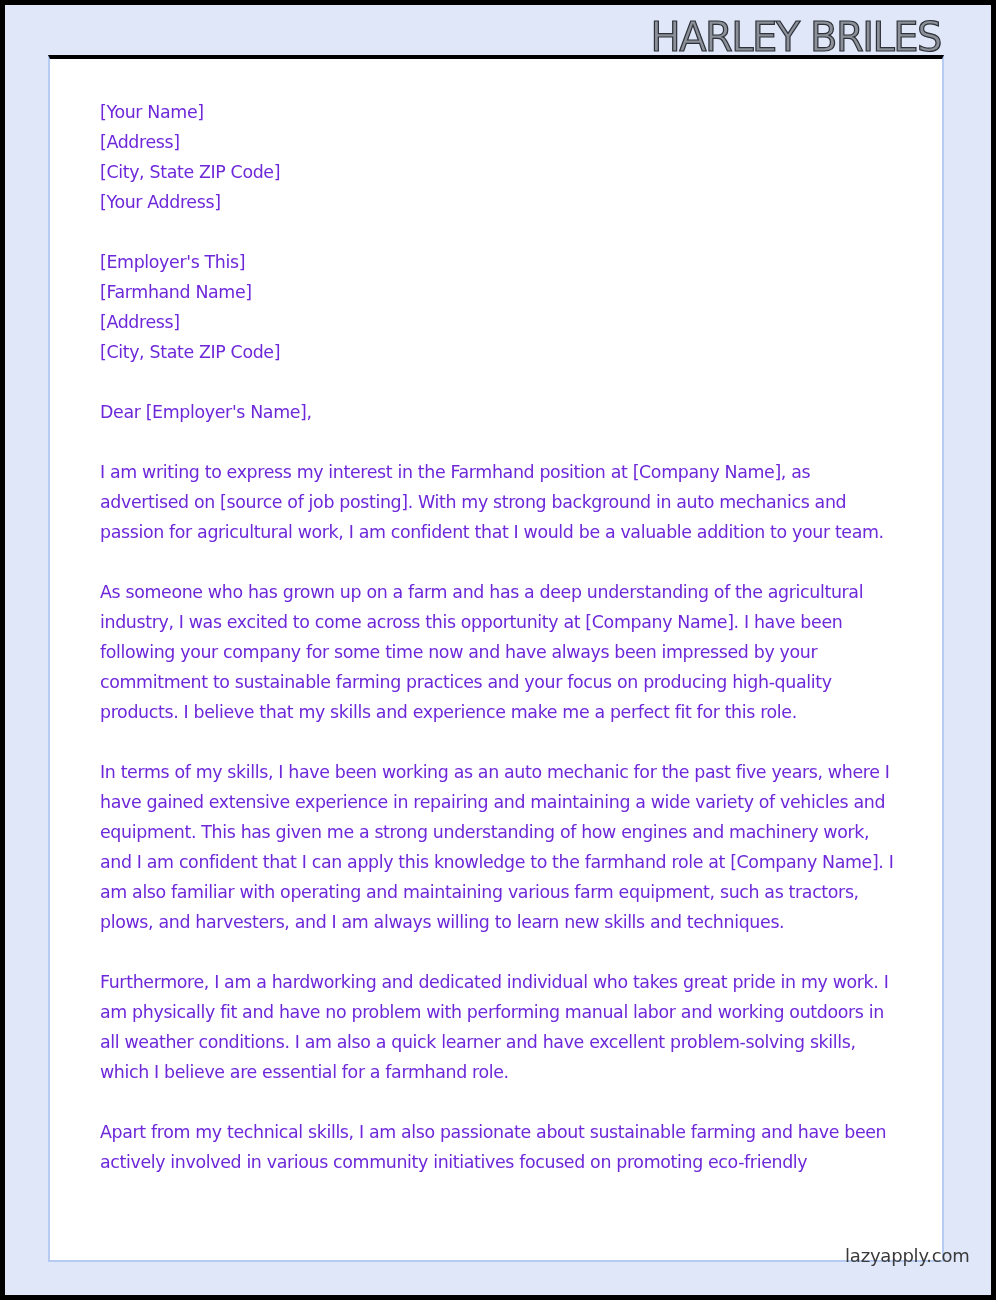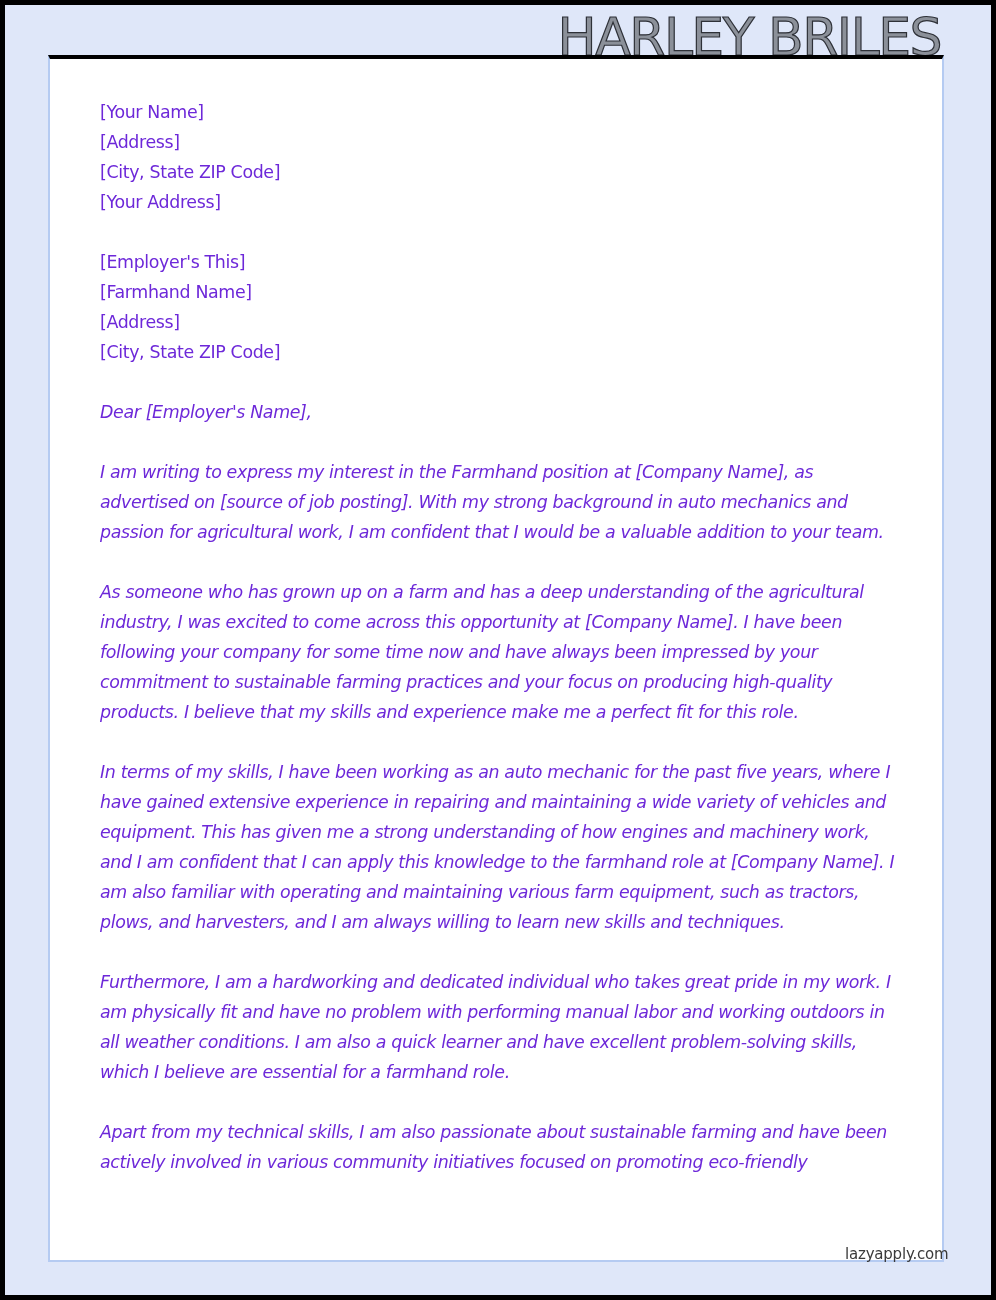--- a/index.html
+++ b/index.html
@@ -21,21 +21,21 @@
     width: 986px;
     height: 1290px;
     background: #dfe7f9;
     overflow: hidden;
   }
   .header-name {
     position: absolute;
     right: 50px;
     top: 10px;
     font-family: "DejaVu Sans", sans-serif;
-    font-size: 52px;
+    font-size: 40px;
     letter-spacing: -1.5px;
     font-weight: normal;
     color: #8b9099;
     -webkit-text-stroke: 1.2px #2e3138;
     line-height: 44px;
     white-space: nowrap;
   }
   .page {
     position: absolute;
     left: 43px;
@@ -55,27 +55,27 @@
     top: 92px;
     width: 800px;
     font-family: "DejaVu Sans", sans-serif;
     font-size: 17.4px;
     line-height: 30px;
     color: #6d28d9;
     letter-spacing: -0.35px;
   }
   .content .line { display: block; white-space: nowrap; }
   .content .block { margin-bottom: 30px; }
-  .content p { margin: 0 0 30px 0; font-style: italic; }
+  .content p { margin: 0 0 30px 0; }
   .watermark {
     position: absolute;
     left: 840px;
     top: 1240px;
     font-family: "DejaVu Sans", sans-serif;
-    font-size: 15px;
+    font-size: 18px;
     color: #3a3a3a;
     letter-spacing: -0.2px;
     white-space: nowrap;
   }
 </style>
 </head>
 <body>
 
 <div class="frame">
   <div class="header-name">HARLEY BRILES</div>

